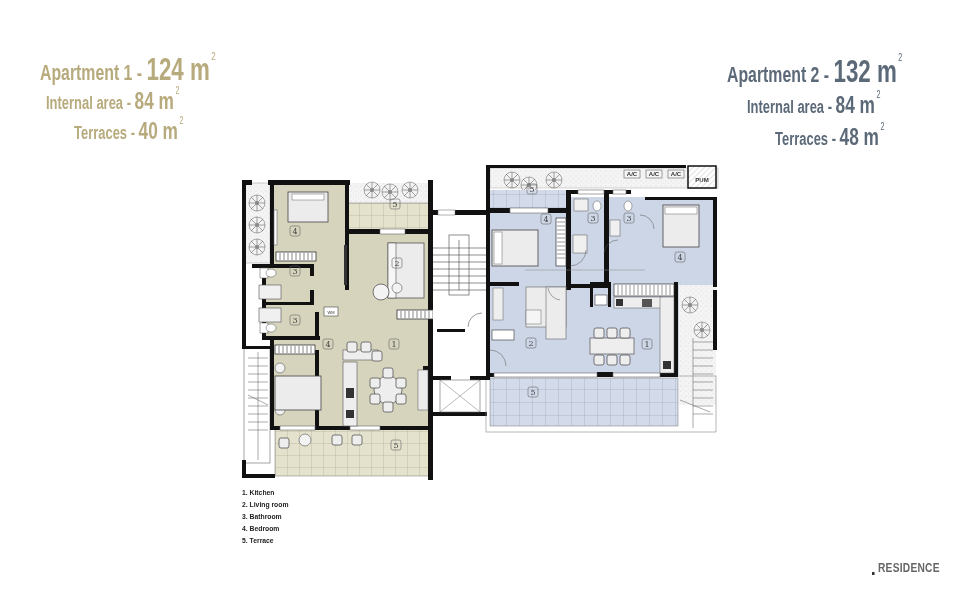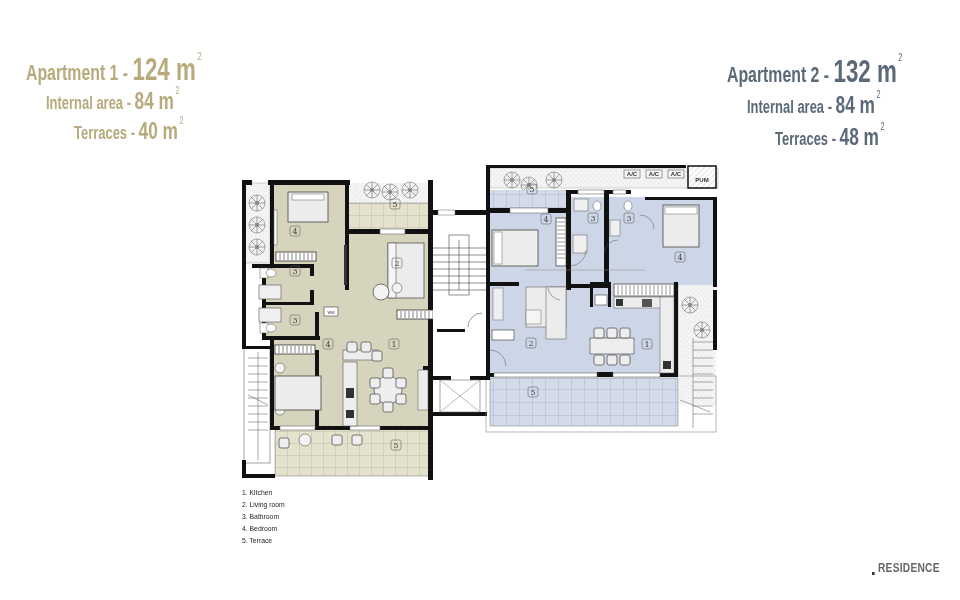--- a/index.html
+++ b/index.html
@@ -4,30 +4,30 @@
 <style>
   html,body{margin:0;padding:0;background:#ffffff;}
   body{width:960px;height:600px;position:relative;overflow:hidden;font-family:"Liberation Sans","DejaVu Sans",sans-serif;}
   .hdr{position:absolute;white-space:nowrap;}
   .hdr .big{font-size:28px;}
   .hdr .mid{font-size:19px;}
   .hdr sup{font-size:11px;vertical-align:top;position:relative;top:-2px;margin-left:2px;}
   .a1{color:#b7aa7c;}
   .a2{color:#5c6978;}
   .line{display:block;line-height:1.15;}
-  .legend{position:absolute;left:242px;top:487px;font-size:8px;color:#222;line-height:12px;font-weight:normal;}
+  .legend{position:absolute;left:242px;top:487px;font-size:8px;color:#222;line-height:12px;font-weight:bold;}
   .legend div{transform:scaleX(0.85);transform-origin:left;}
   .brand{position:absolute;left:872px;top:561px;font-size:12px;font-weight:bold;color:#666;letter-spacing:0.3px;transform:scaleX(0.85);transform-origin:left;}
   .brand .dot{display:inline-block;width:3px;height:3px;background:#333;margin-right:4px;vertical-align:bottom;}
   svg{position:absolute;left:0;top:0;}
 </style>
 </head>
 <body>
 
-<div class="hdr a1" style="left:26px;top:52px;">
+<div class="hdr a1" style="left:40px;top:52px;">
   <span class="line" style="transform:scaleX(0.72);transform-origin:left;">
     <span class="mid" style="font-weight:bold;font-size:22px;">Apartment 1 - </span><span class="big" style="font-weight:bold;font-size:31px;">124 m</span><sup>2</sup>
   </span>
 </div>
 <div class="hdr a1" style="left:46px;top:87px;transform:scaleX(0.72);transform-origin:left;">
   <span style="font-weight:bold;font-size:18px;">Internal area - </span><span style="font-weight:bold;font-size:24px;">84 m</span><sup style="font-size:10px;vertical-align:top;">2</sup>
 </div>
 <div class="hdr a1" style="left:74px;top:117px;transform:scaleX(0.72);transform-origin:left;">
   <span style="font-weight:bold;font-size:18px;">Terraces - </span><span style="font-weight:bold;font-size:24px;">40 m</span><sup style="font-size:10px;vertical-align:top;">2</sup>
 </div>

